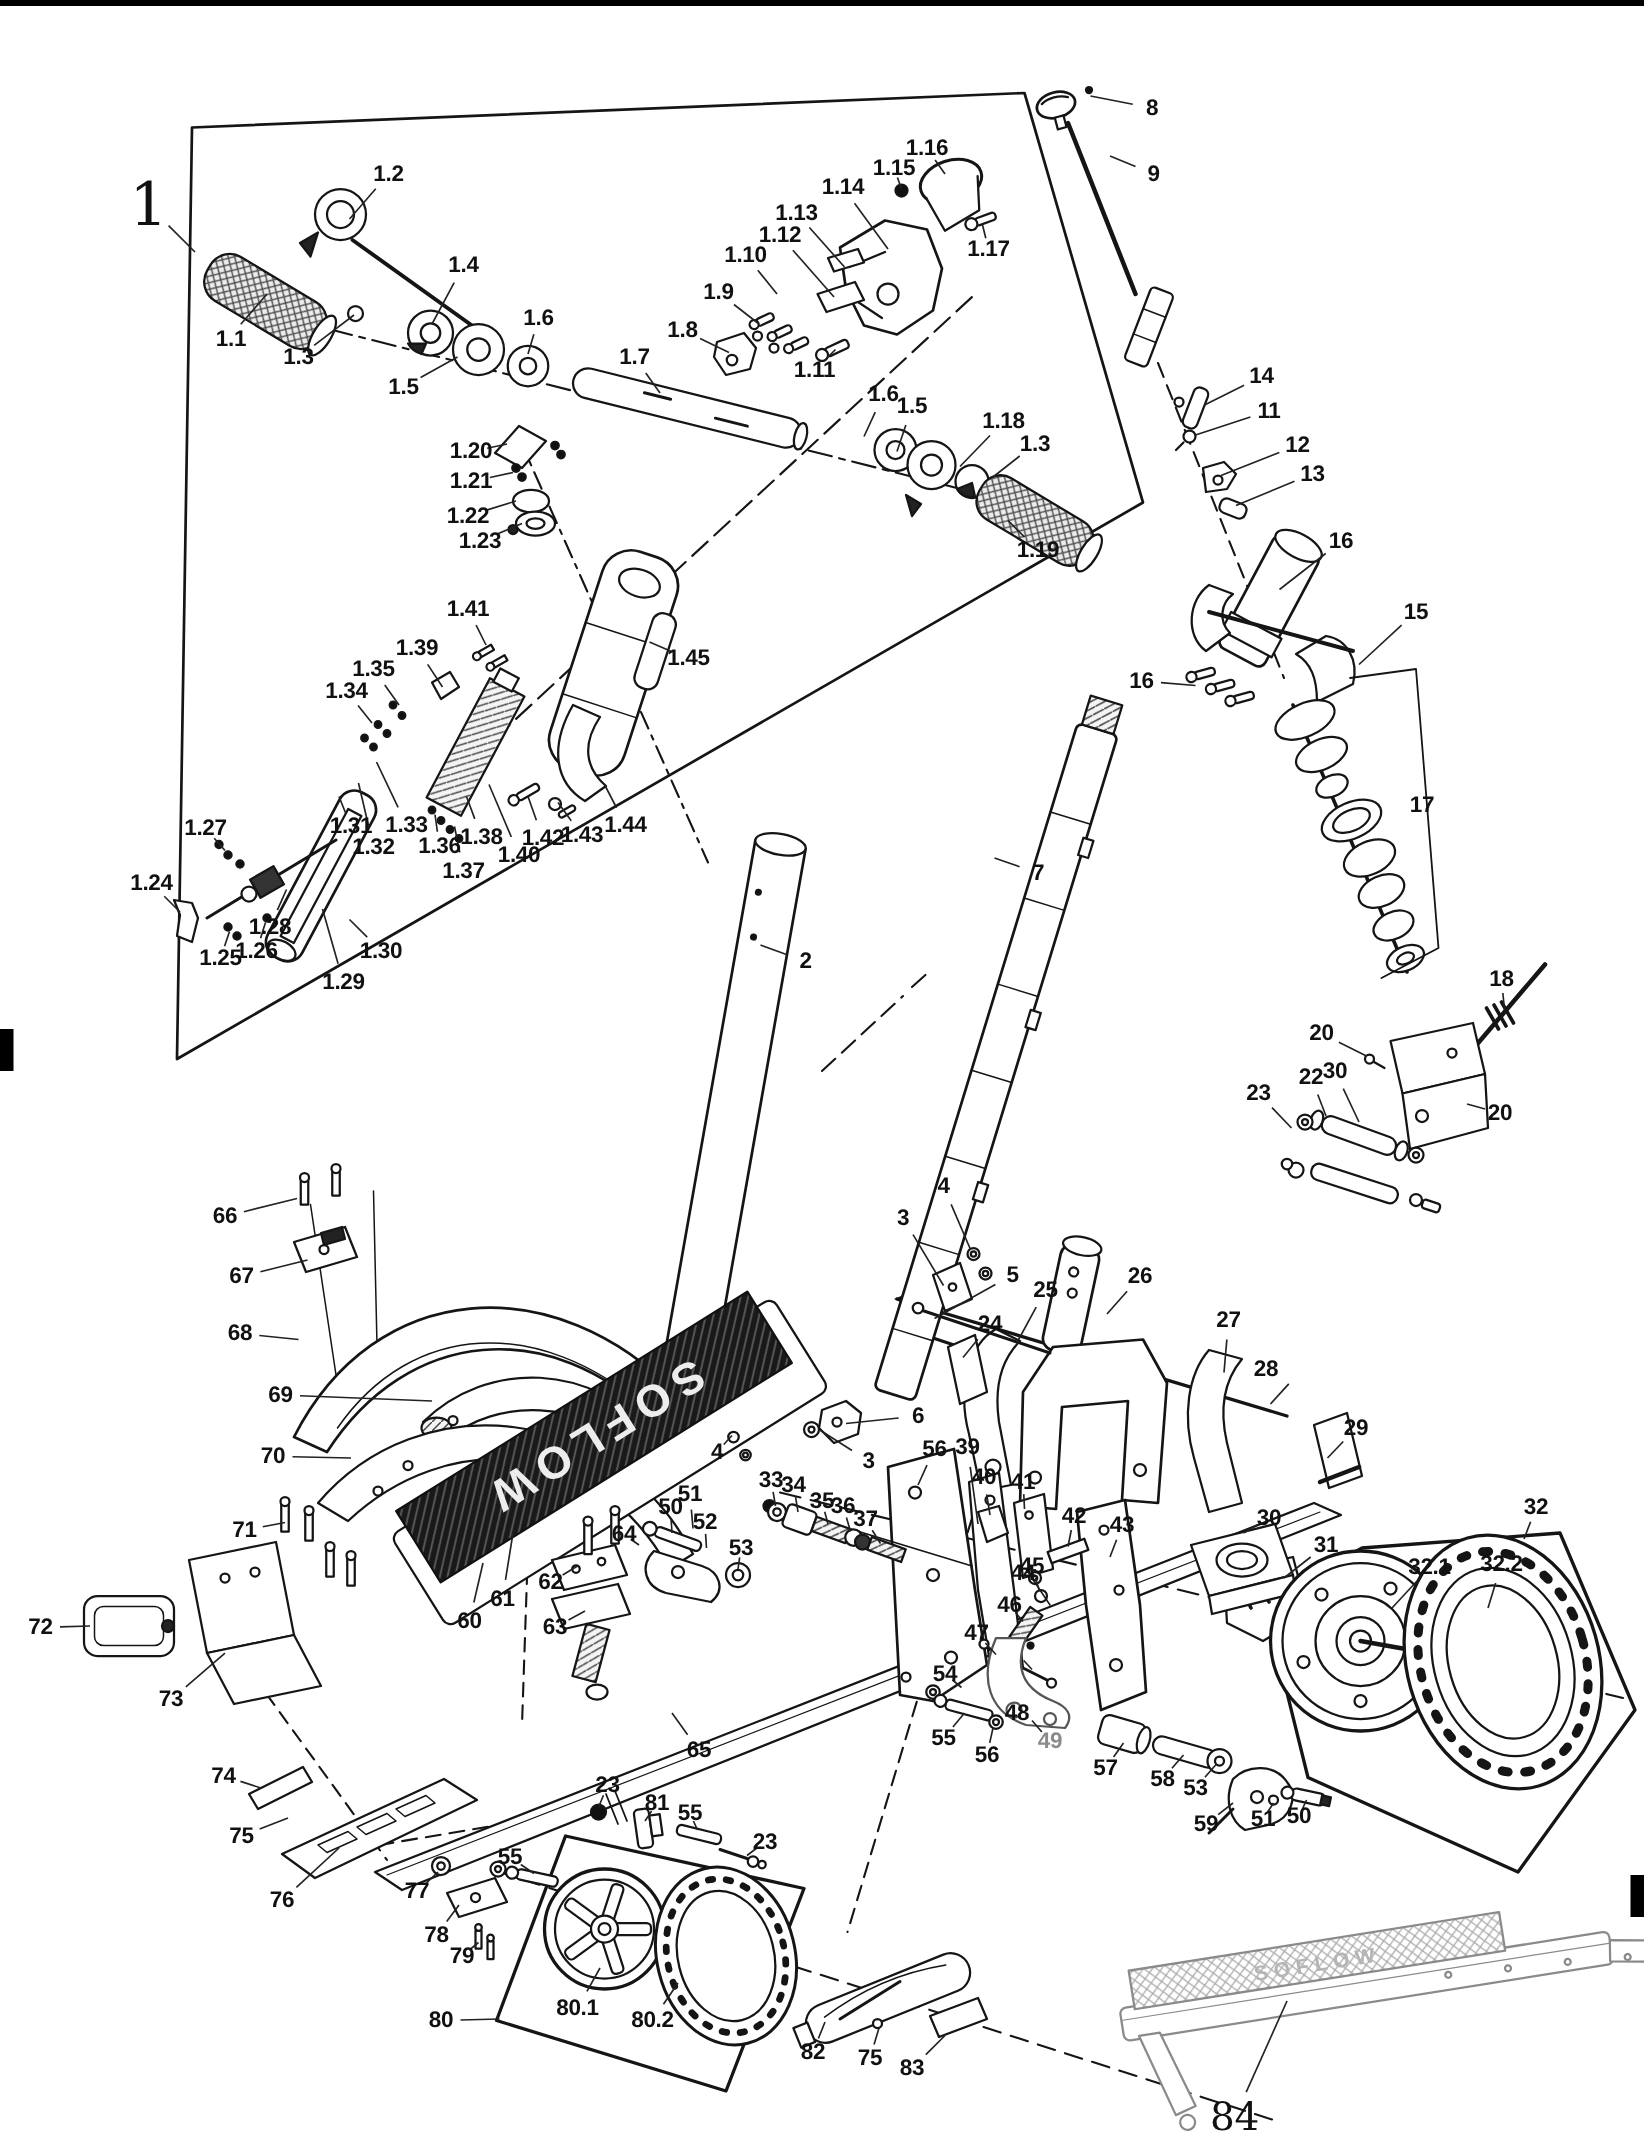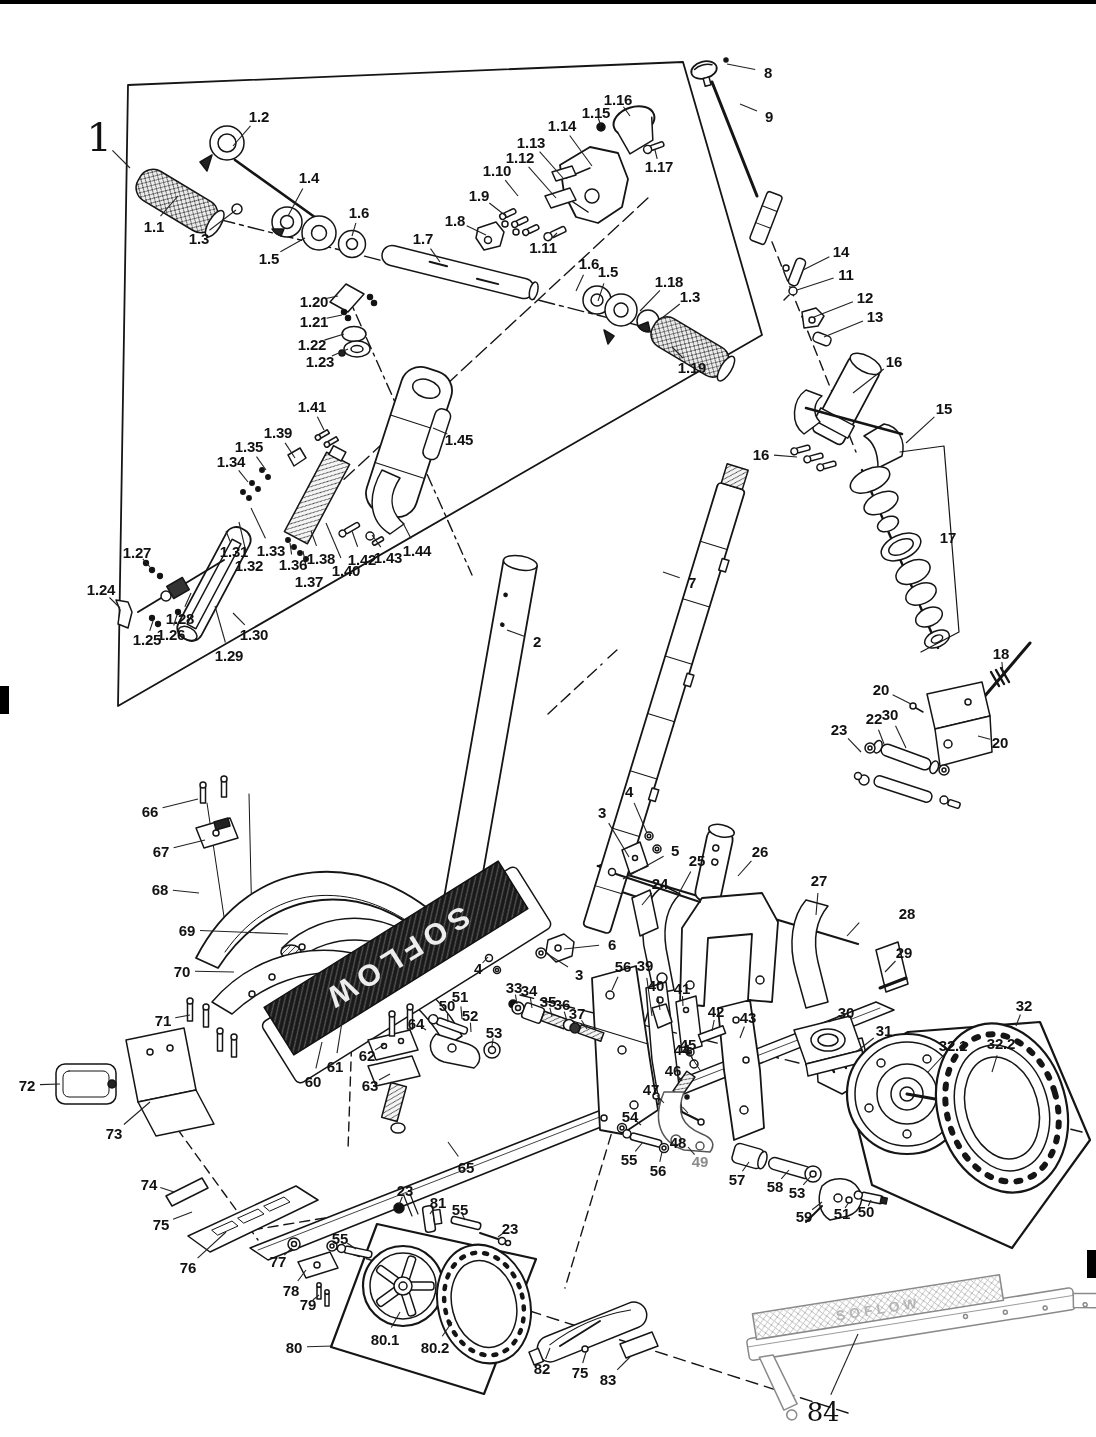--- a/index.html
+++ b/index.html
@@ -837,21 +837,21 @@
       <div class="lbl" style="left: 160px; top: 889px;">68</div>
       <div class="lbl" style="left: 187px; top: 930px;">69</div>
       <div class="lbl" style="left: 182px; top: 971px;">70</div>
       <div class="lbl" style="left: 602px; top: 812px;">3</div>
       <div class="lbl" style="left: 629px; top: 791px;">4</div>
       <div class="lbl" style="left: 675px; top: 850px;">5</div>
       <div class="lbl" style="left: 660px; top: 883px;">24</div>
       <div class="lbl" style="left: 697px; top: 860px;">25</div>
       <div class="lbl" style="left: 760px; top: 851px;">26</div>
       <div class="lbl" style="left: 819px; top: 880px;">27</div>
-      <div class="lbl" style="left: 907px; top: 913px; text-align: center;">28</div>
+      <div class="lbl" style="left: 844px; top: 913px; text-align: center;">28</div>
       <div class="lbl" style="left: 904px; top: 952px;">29</div>
       <div class="lbl" style="left: 612px; top: 944px;">6</div>
       <div class="lbl" style="left: 579px; top: 974px;">3</div>
       <div class="lbl" style="left: 478px; top: 968px;">4</div>
       <div class="lbl" style="left: 514px; top: 987px;">33</div>
       <div class="lbl" style="left: 529px; top: 990px;">34</div>
       <div class="lbl" style="left: 548px; top: 1001px;">35</div>
       <div class="lbl" style="left: 562px; top: 1004px;">36</div>
       <div class="lbl" style="left: 577px; top: 1013px;">37</div>
       <div class="lbl" style="left: 623px; top: 966px;">56</div>

